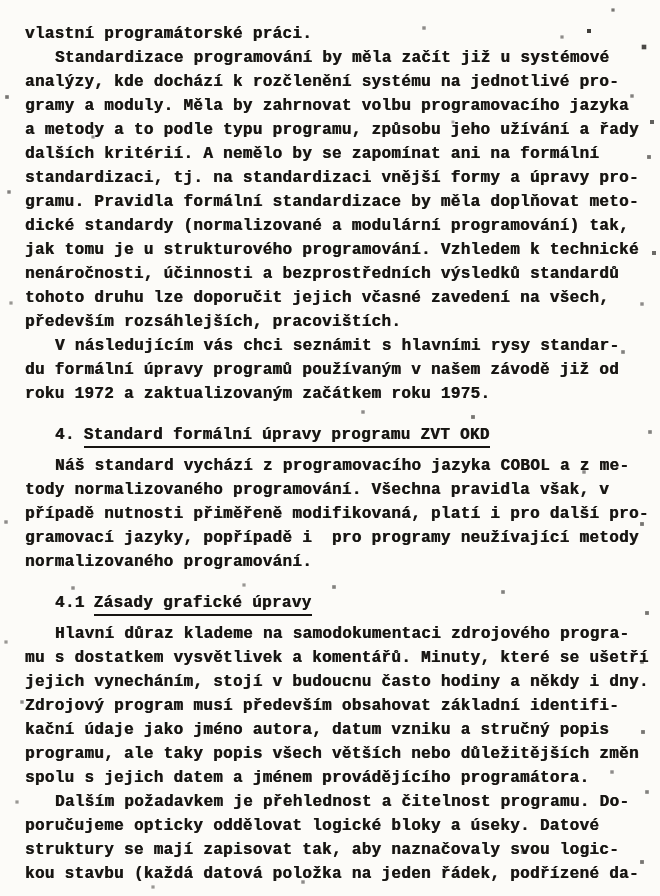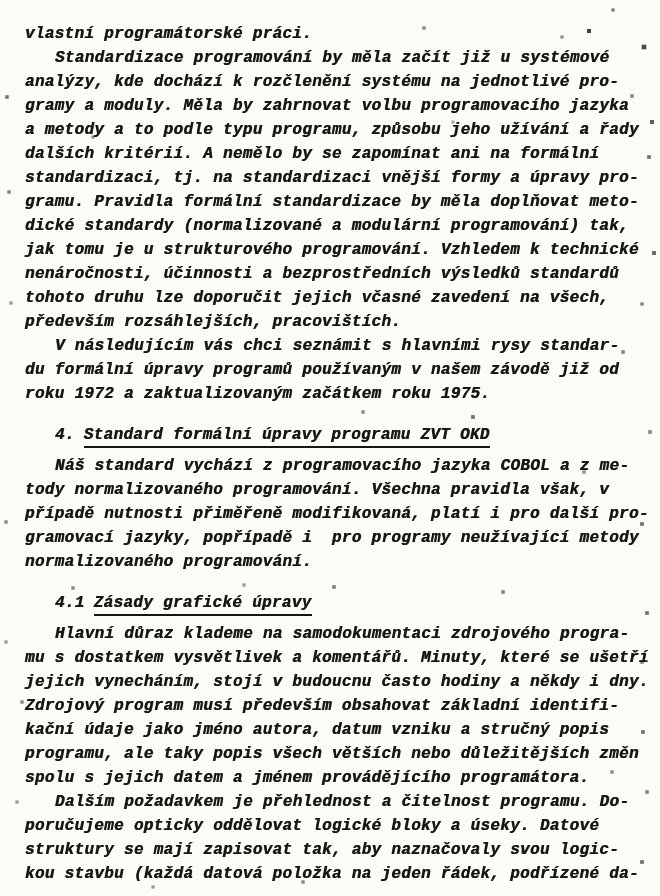--- a/index.html
+++ b/index.html
@@ -1,19 +1,19 @@
 <!DOCTYPE html>
 <html style="--paper: #fcfbf8; --ink: #171512;"><head>
 <meta charset="utf-8">
 <style>
   :root {
     --paper: #fcfbf8;
     --ink: #171512;
   }
-  * { margin: 0; padding: 0; box-sizing: border-box; font-style: italic; }
+  * { margin: 0; padding: 0; box-sizing: border-box; }
   html, body {
     width: 660px;
     height: 896px;
     overflow: hidden;
     background: var(--paper);
   }
   .page {
     position: relative;
     width: 660px;
     height: 896px;

